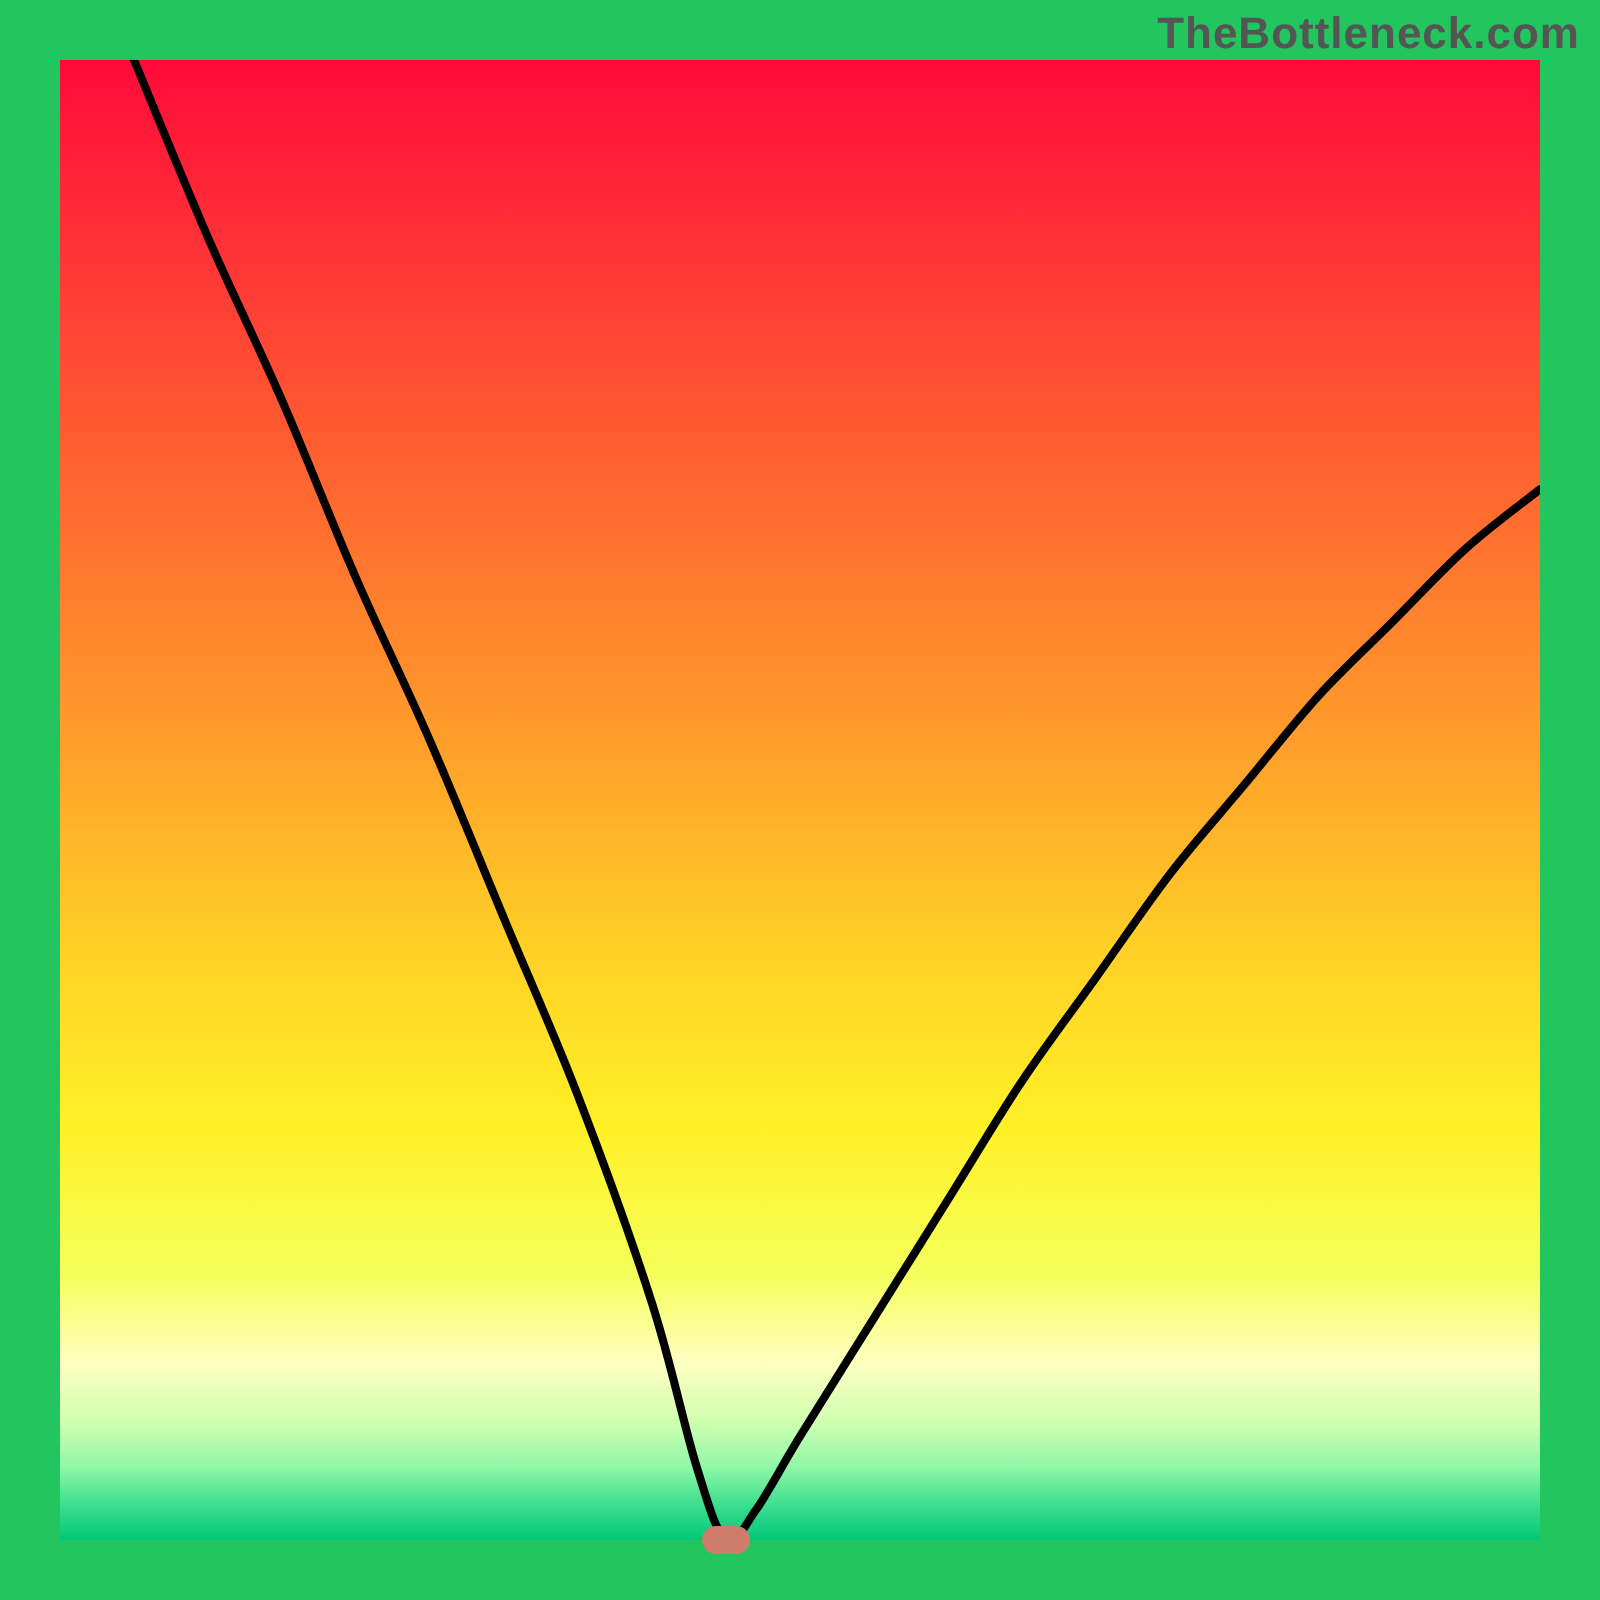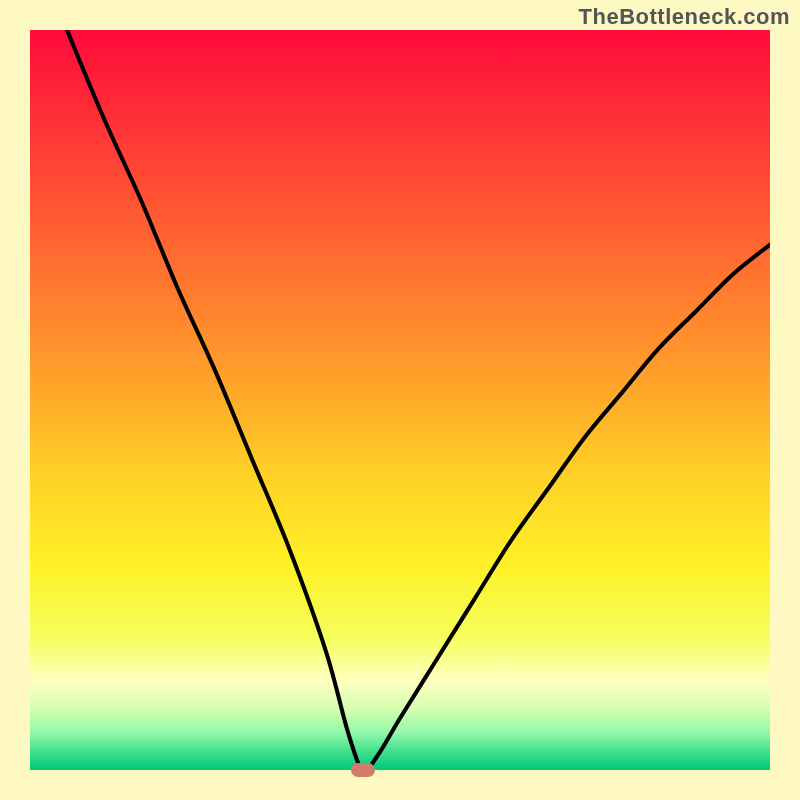--- a/index.html
+++ b/index.html
@@ -8,21 +8,21 @@
     width: 800px;
     height: 800px;
     background: #000;
     font-family: Arial, Helvetica, sans-serif;
     overflow: hidden;
   }
   .frame {
     position: relative;
     width: 800px;
     height: 800px;
-    background: #fef9c3;
+    background: #22c55e;
     text-align: right;
   }
   .watermark {
     position: absolute;
     top: 4px;
     right: 10px;
     color: #555;
     font-size: 22px;
     font-weight: 600;
     letter-spacing: 0.5px;

